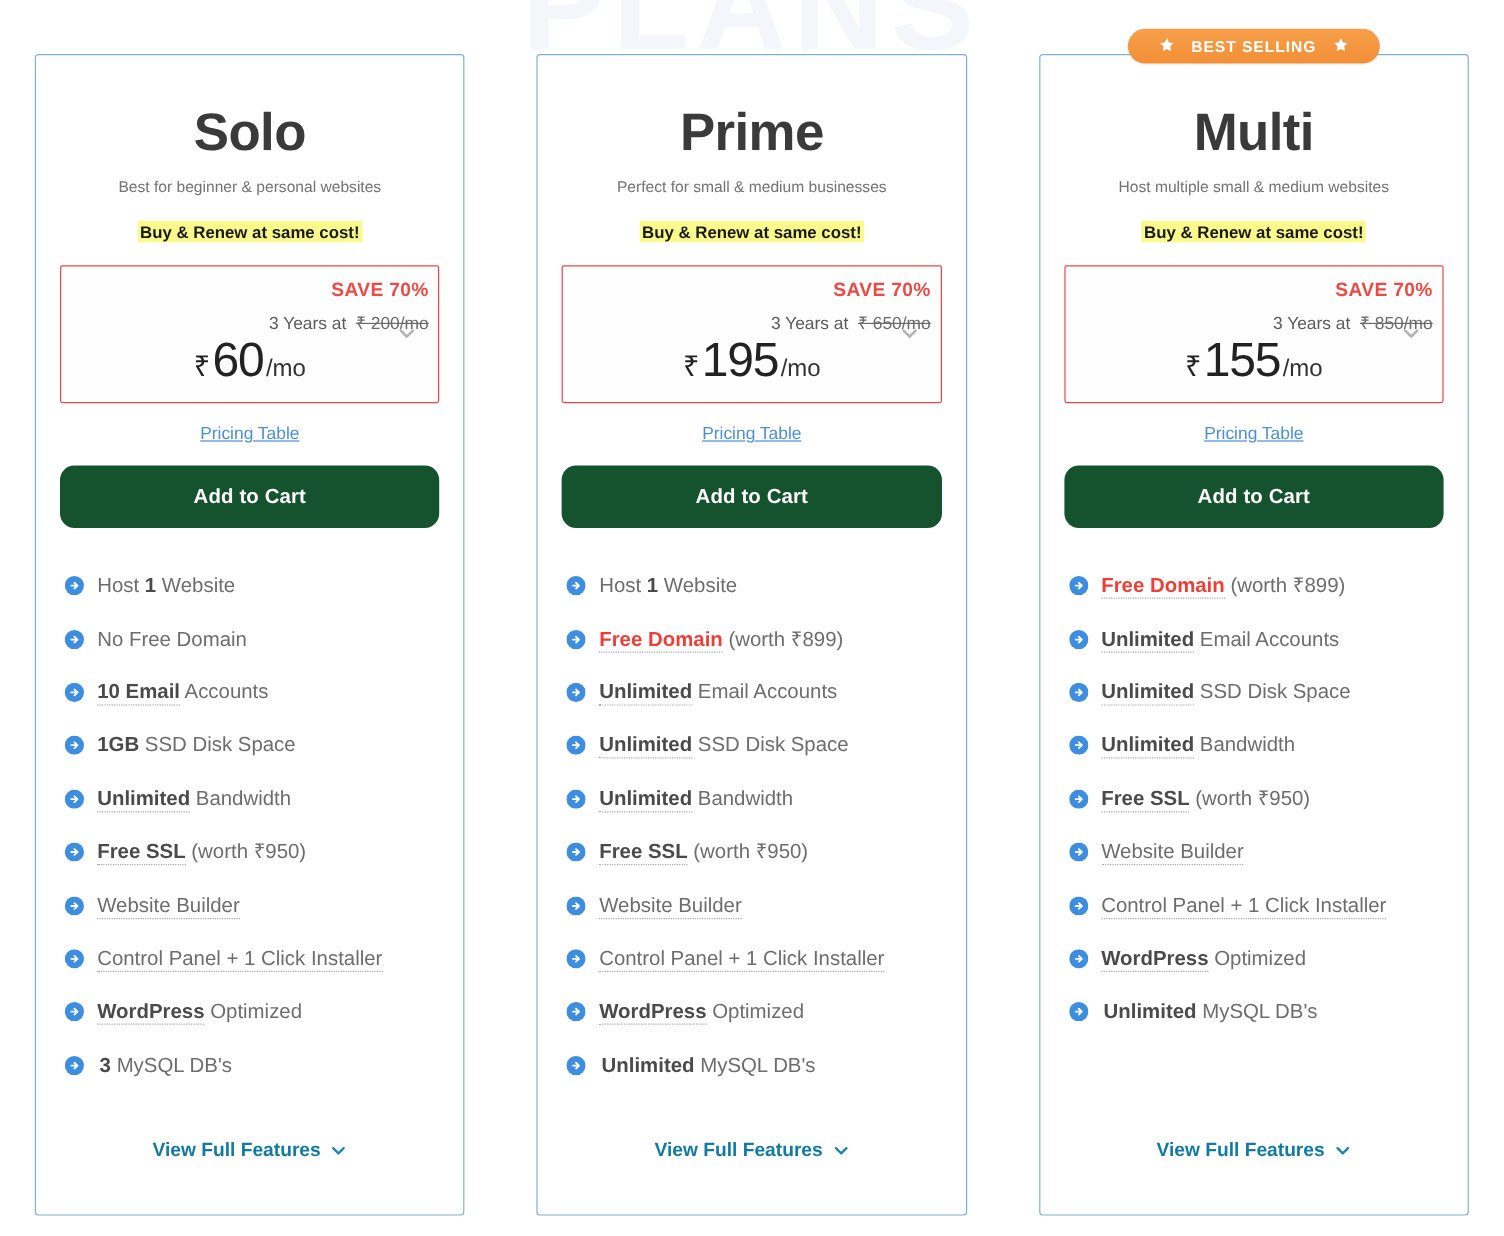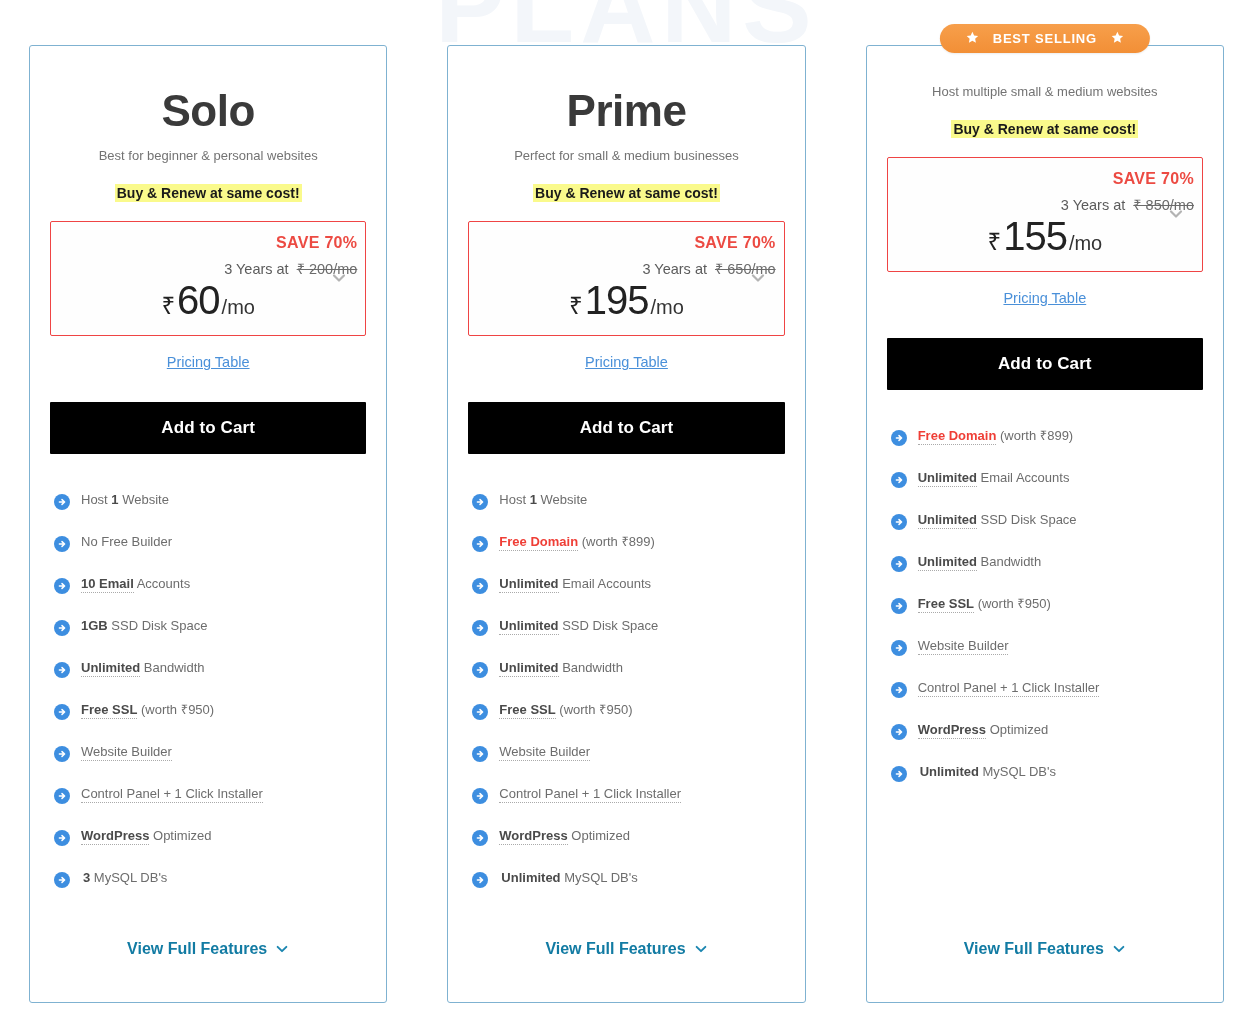--- a/index.html
+++ b/index.html
@@ -157,43 +157,43 @@
     margin-top: 18px;
     font-size: 14.5px;
     color: #4a90d9;
     text-decoration: underline;
     cursor: pointer;
   }
 
   .cta {
     display: block;
     width: 100%;
-    margin-top: 32px;
-    background: #000000;
+    margin-top: 18px;
+    background: #14532d;
     color: #ffffff;
     border: none;
-    border-radius: 1px;
+    border-radius: 12px;
     font-family: "Liberation Sans", sans-serif;
     font-size: 17px;
     font-weight: 700;
     padding: 16px 0;
     cursor: pointer;
     letter-spacing: 0.1px;
   }
 
   .features {
     list-style: none;
     margin-top: 38px;
     padding: 0 0 0 4px;
   }
   .feature {
     display: flex;
     align-items: flex-start;
     gap: 11px;
-    font-size: 13px;
+    font-size: 17px;
     color: #6d6d6d;
     line-height: 1.2;
     margin-bottom: 24px;
     white-space: nowrap;
   }
   .feature:last-child { margin-bottom: 0; gap: 13px; }
   .bullet {
     flex: none;
     width: 16px;
     height: 16px;
@@ -262,21 +262,21 @@
             </span>
             <span class="ftext"><span>Host </span><b class="">1</b><span class=""> Website</span></span>
           </li>
           <li class="feature">
             <span class="bullet">
               <svg width="16" height="16" viewBox="0 0 16 16">
                 <circle cx="8" cy="8" r="8" fill="#3d8ee0"></circle>
                 <path d="M5.4 8h5M8 5.6 10.6 8 8 10.4" stroke="#ffffff" stroke-width="1.5" fill="none" stroke-linecap="round" stroke-linejoin="round"></path>
               </svg>
             </span>
-            <span class="ftext"><span class="">No Free Builder</span></span>
+            <span class="ftext"><span class="">No Free Domain</span></span>
           </li>
           <li class="feature">
             <span class="bullet">
               <svg width="16" height="16" viewBox="0 0 16 16">
                 <circle cx="8" cy="8" r="8" fill="#3d8ee0"></circle>
                 <path d="M5.4 8h5M8 5.6 10.6 8 8 10.4" stroke="#ffffff" stroke-width="1.5" fill="none" stroke-linecap="round" stroke-linejoin="round"></path>
               </svg>
             </span>
             <span class="ftext"><b class="dotted">10 Email</b><span class=""> Accounts</span></span>
           </li>
@@ -477,20 +477,21 @@
       <div class="card">
         <div class="badge">
           <span class="star"><svg width="13" height="13" viewBox="0 0 16 16">
               <path fill="#ffffff" d="M8 .8 10.1 5.4 15 6 11.4 9.4 12.3 14.4 8 12 3.7 14.4 4.6 9.4 1 6 5.9 5.4z"></path>
             </svg></span>
           <span>BEST SELLING</span>
           <span class="star"><svg width="13" height="13" viewBox="0 0 16 16">
               <path fill="#ffffff" d="M8 .8 10.1 5.4 15 6 11.4 9.4 12.3 14.4 8 12 3.7 14.4 4.6 9.4 1 6 5.9 5.4z"></path>
             </svg></span>
         </div>
+        <div class="plan-name">Multi</div>
         <div class="plan-tagline">Host multiple small &amp; medium websites</div>
         <div class="renew-wrap"><span class="renew-note">Buy &amp; Renew at same cost!</span></div>
         <div class="price-box">
           <div class="save">SAVE 70%</div>
           <div class="term-row"><span>3 Years at</span><span class="term-old">₹ 850/mo</span></div>
           <div class="price-main">
             <span class="rupee">₹</span>
             <span class="amount">155</span>
             <span class="permo">/mo</span>
           </div>

